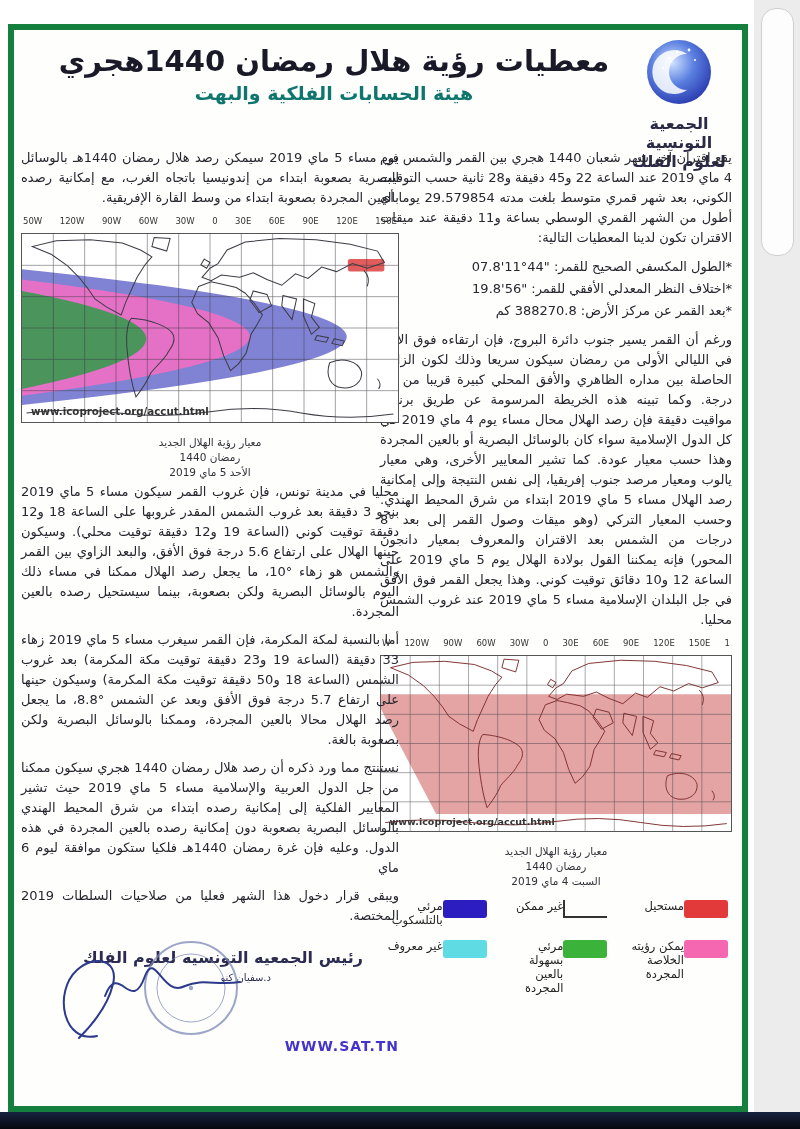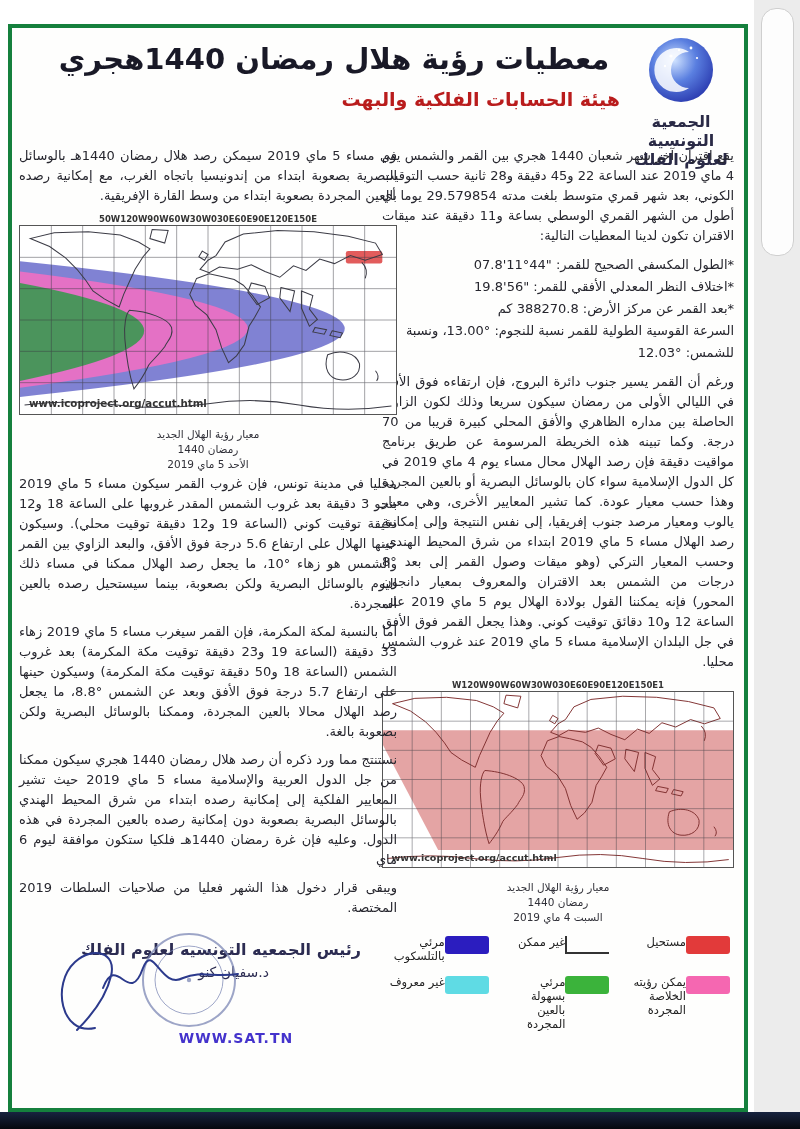--- a/index.html
+++ b/index.html
@@ -7,58 +7,58 @@
   .screen { position:relative; width:800px; height:1129px; background:#ffffff; overflow:hidden; }
 
   
   .side-track { position:absolute; top:0; right:0; width:46px; height:1112px; background:#ececec; }
   .scroll-thumb { position:absolute; top:8px; right:6px; width:33px; height:248px; background:#fdfdfd; border:1px solid #cfcfcf; border-radius:15px; }
 
   
   .bottom-bar { position:absolute; left:0; top:1112px; width:800px; height:17px; background:linear-gradient(#17233f,#05070d); }
 
   
-  .doc { position:absolute; left:8px; top:24px; width:740px; height:1088px; background:#fefefd; border:4px solid #15803d; direction:rtl; color:#26262e; }
+  .doc { position:absolute; left:8px; top:24px; width:740px; height:1088px; background:#fefefd; border:6px solid #15803d; direction:rtl; color:#26262e; }
 
   
   .hdr { position:absolute; top:6px; right:6px; left:6px; height:106px; }
   .titles { position:absolute; right:118px; left:30px; top:8px; text-align:center; }
   .doc-title { font-size:29px; font-weight:bold; color:#191927; letter-spacing:-0.5px; }
-  .doc-subtitle { font-size:19px; font-weight:bold; color:#b91c1c; margin-top:12px;text-align:right; }
+  .doc-subtitle { font-size:19px; font-weight:bold; color:#0f766e; margin-top:4px; }
   .logo-box { position:absolute; right:2px; top:0; width:110px; height:104px; text-align:center; }
   .logo-caption { font-size:16px; font-weight:bold; color:#2a2a46; margin-top:2px; }
 
   
   .col-right { position:absolute; top:118px; right:10px; width:352px; }
   .col-left  { position:absolute; top:118px; left:7px;  width:378px; }
   .para { font-size:13px; line-height:20px; text-align:justify; text-align-last:right; color:#26262e; margin-bottom:8px; }
   .bullets div { font-size:13px; line-height:22px; text-align:right; }
   .heading { font-size:13.5px; font-weight:bold; margin:4px 0 2px; }
 
   
   .map-block { margin:4px 0 2px; }
-  .tick-row { direction:ltr; display:flex; justify-content:center; font-size:8.5px; font-weight:bold; color:#333; padding:0 2px; margin-bottom:1px; }
+  .tick-row { direction:ltr; display:flex; justify-content:space-between; font-size:8.5px; font-weight:normal; color:#333; padding:0 2px; margin-bottom:7px; }
   .map-frame { border:1px solid #555; background:#fff; display:block; }
   .map-caption { text-align:center; font-size:10.5px; color:#303038; line-height:15px; margin-top:12px; }
 
   
   .legend { margin-top:10px; padding-right:4px; }
   .lg-row { display:flex; gap:14px; margin-bottom:12px; align-items:flex-start; }
   .lg-item { display:flex; align-items:flex-start; width:107px; }
   .lg-swatch { width:44px; height:18px; border-radius:3px; flex:0 0 auto; margin-top:1px; }
   .lg-swatch.none { border-left:2px solid #333; border-bottom:2px solid #333; border-radius:0; background:transparent; }
   .lg-label { font-size:11.5px; line-height:14px; color:#222; text-align:right; }
 
   
   .sig { position:relative; height:104px; margin-top:2px; }
   .sig-title { position:absolute; right:36px; top:14px; font-size:16px; font-weight:bold; color:#2c2c52; }
-  .sig-name { position:absolute; right:128px; top:38px; font-size:14px; color:#2c2c52; }
+  .sig-name { position:absolute; right:128px; top:38px; font-size:10px; color:#2c2c52; }
   .stamp { position:absolute; left:118px; top:2px; opacity:0.75; }
   .squiggle { position:absolute; left:14px; top:6px; }
-  .site { direction:ltr; text-align:center; font-size:14px; font-weight:bold; color:#4433cc; letter-spacing:1px; margin-top:0; padding-left:56px; }
+  .site { direction:ltr; text-align:right; font-size:14px; font-weight:bold; color:#4433cc; letter-spacing:1px; margin-top:0; padding-left:56px; }
 </style>
 </head>
 <body>
 
 <div class="screen">
 
   <svg width="0" height="0" style="position:absolute">
     <defs>
       <g id="worldPaths" fill="none" stroke-width="0.9">
         <path d="M9,11 L26,18 40,28 50,38 58,48 64,57 74,64 87,71 91,60 96,49 101,38 108,27 114,20 104,14 88,8 60,5 30,6 Z"></path>
@@ -130,21 +130,20 @@
         <div class="logo-caption">الجمعية التونسية لعلوم الفلك</div>
       </div>
     </div>
 
     <div class="col-right">
       <div class="para">يقع اقتران آخر شهر شعبان 1440 هجري بين القمر والشمس يوم 4 ماي 2019 عند الساعة 22 و45 دقيقة و28 ثانية حسب التوقيت الكوني، بعد شهر قمري متوسط بلغت مدته 29.579854 يوما أي أطول من الشهر القمري الوسطي بساعة و11 دقيقة عند ميقات الاقتران تكون لدينا المعطيات التالية:</div>
       <div class="bullets">
         <div>*الطول المكسفي الصحيح للقمر: "44°11'07.8</div>
         <div>*اختلاف النظر المعدلي الأفقي للقمر: "56'19.8</div>
         <div>*بعد القمر عن مركز الأرض: 388270.8 كم</div>
-        <div>السرعة القوسية الطولية للقمر نسبة للنجوم: °13.00، ونسبة للشمس: °12.03</div>
       </div>
       <div class="para" style="margin-top:8px">ورغم أن القمر يسير جنوب دائرة البروج، فإن ارتقاءه فوق الأفق في الليالي الأولى من رمضان سيكون سريعا وذلك لكون الزاوية الحاصلة بين مداره الظاهري والأفق المحلي كبيرة قريبا من 70 درجة. وكما تبينه هذه الخريطة المرسومة عن طريق برنامج مواقيت دقيقة فإن رصد الهلال محال مساء يوم 4 ماي 2019 في كل الدول الإسلامية سواء كان بالوسائل البصرية أو بالعين المجردة وهذا حسب معيار عودة. كما تشير المعايير الأخرى، وهي معيار يالوب ومعيار مرصد جنوب إفريقيا، إلى نفس النتيجة وإلى إمكانية رصد الهلال مساء 5 ماي 2019 ابتداء من شرق المحيط الهندي. وحسب المعيار التركي (وهو ميقات وصول القمر إلى بعد °8 درجات من الشمس بعد الاقتران والمعروف بمعيار دانجون المحور) فإنه يمكننا القول بولادة الهلال يوم 5 ماي 2019 على الساعة 12 و10 دقائق توقيت كوني. وهذا يجعل القمر فوق الأفق في جل البلدان الإسلامية مساء 5 ماي 2019 عند غروب الشمس محليا.</div>
 
       <div class="map-block">
         <div class="tick-row">
           <span>W</span>
           <span>120W</span>
           <span>90W</span>
           <span>60W</span>
           <span>30W</span>

